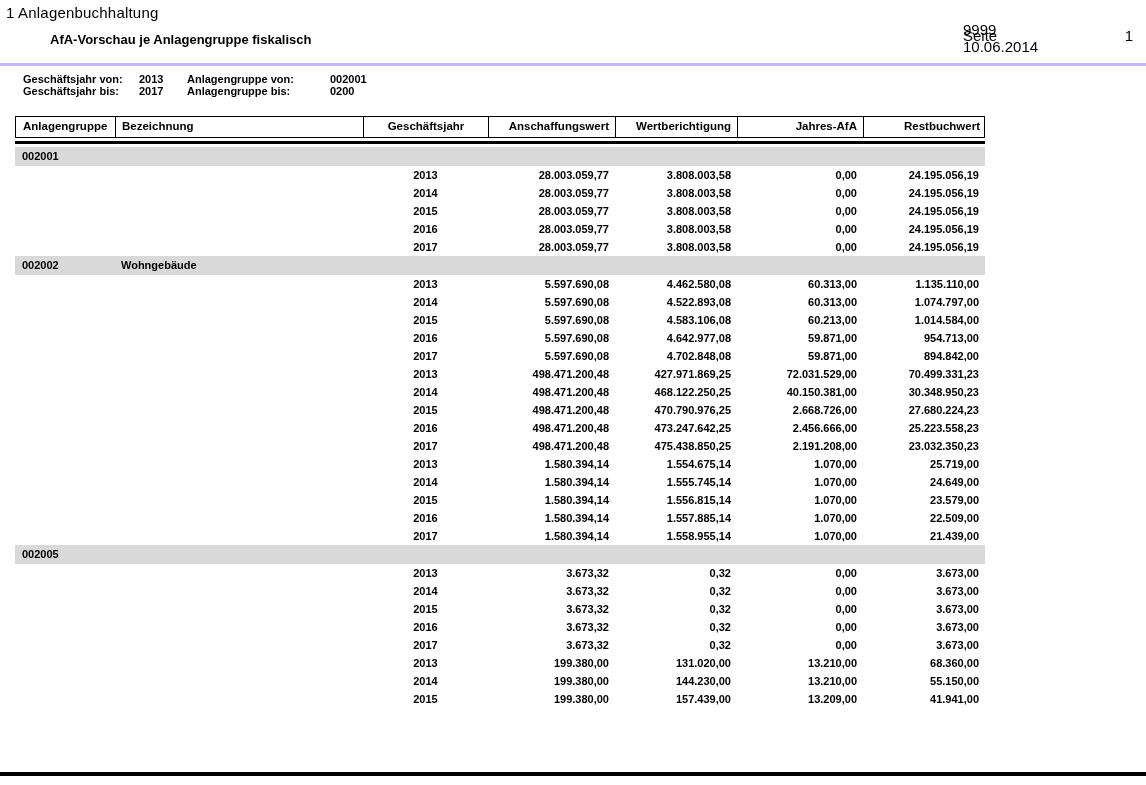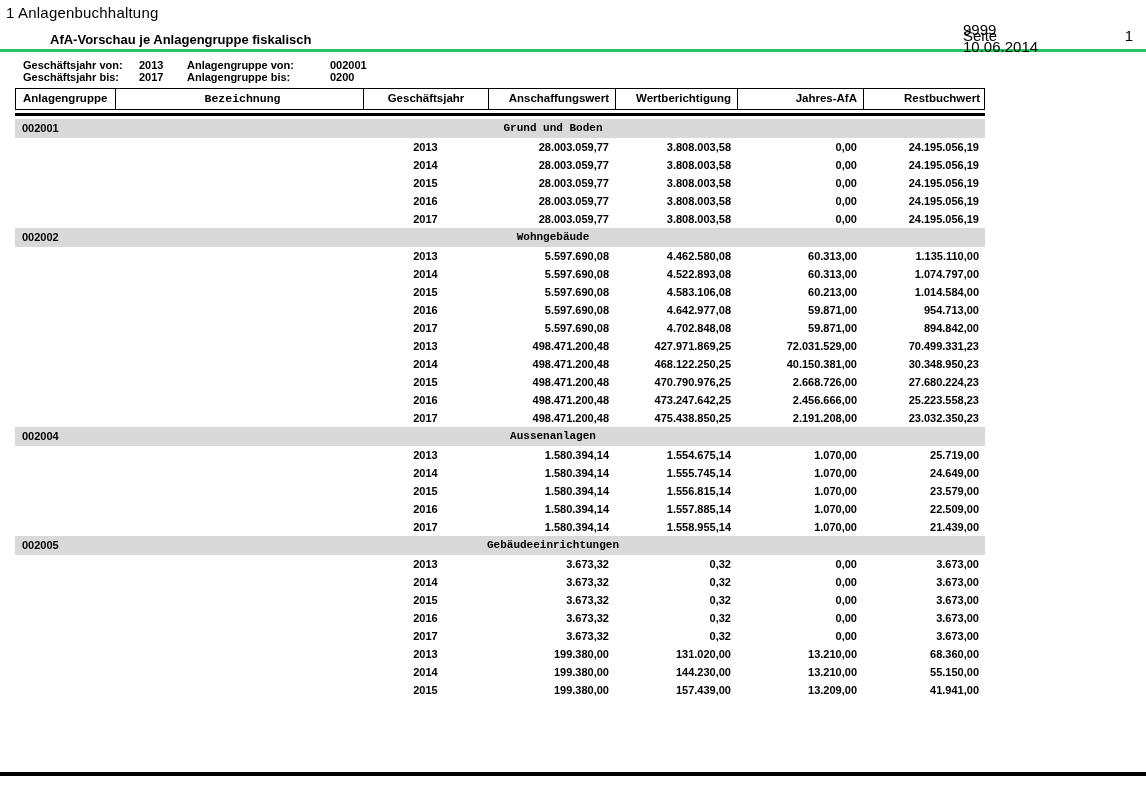--- a/index.html
+++ b/index.html
@@ -7,53 +7,53 @@
   body {
     width: 1146px; height: 785px;
     font-family: "Liberation Sans", "DejaVu Sans", sans-serif;
     color: #000;
     position: relative;
     overflow: hidden;
   }
   .page { position: relative; width: 1146px; height: 785px; background: #fff; }
 
   
-  .hdr { position: relative; height: 52px; border-bottom: 3px solid #22c55e; }
+  .hdr { position: relative; height: 66px; border-bottom: 3px solid #c4b5fd; }
   .page-title { position: absolute; left: 6px; top: 4px; font-size: 15px; letter-spacing: 0.2px; }
   .report-title { position: absolute; left: 6px; top: 32px; font-size: 13px; font-weight: bold; margin-left: 44px; }
   .right-block { position: absolute; right: 13px; width: 170px; display: flex; justify-content: space-between; font-size: 15px; }
   .client-line { top: 21px; flex-direction: column; }
   .seite-line { top: 27px; }
 
   
   .filters { padding: 7px 0 0 23px; font-size: 11px; font-weight: bold; }
   .filters .f-row { height: 12px; line-height: 12px; display: flex; }
   .f-label1 { width: 116px; }
   .f-val1   { width: 48px; }
   .f-label2 { width: 143px; }
 
   
-  .afa-table { margin: 5px 0 0 15px; width: 970px; }
+  .afa-table { margin: 19px 0 0 15px; width: 970px; }
   .t-row {
     display: grid;
     grid-template-columns: 100px 248px 125px 127px 122px 126px 122px;
     font-weight: bold;
   }
   .t-head {
     border: 1.5px solid #000;
     font-size: 11.5px;
     height: 22px;
   }
   .t-head > div { line-height: 19px; border-right: 1.5px solid #000; white-space: nowrap; overflow: hidden; }
   .t-head > div:last-child { border-right: none; }
   .head-rule { height: 2.5px; background: #000; margin-top: 3px; width: 970px; }
   .t-body { margin-top: 3px; }
 
   .c-left   { text-align: left;  padding-left: 7px; }
-  .c-left2  { text-align: center;  padding-left: 6px; font-family: Liberation Mono, monospace; }
+  .c-left2  { text-align: left;  padding-left: 6px; }
   .c-center { text-align: center; }
   .c-right  { text-align: right; padding-right: 6px; }
 
   .group-row { background: #d9d9d9; height: 19px; line-height: 19px; font-size: 11px; }
   .group-row .group-name-cell { grid-column: 2 / 8; }
   .data-row { height: 18px; line-height: 18px; font-size: 11px; background: #fff; }
   .data-row > div { white-space: nowrap; }
 
   
   .footer-rule { position: absolute; left: 0; top: 772px; width: 1146px; height: 4px; background: #000; }
@@ -98,21 +98,20 @@
       <div class="c-center">Geschäftsjahr</div>
       <div class="c-right">Anschaffungswert</div>
       <div class="c-right">Wertberichtigung</div>
       <div class="c-right">Jahres-AfA</div>
       <div class="c-right">Restbuchwert</div>
     </div>
     <div class="head-rule"></div>
     <div class="t-body" id="table-body">
         <div class="t-row group-row">
           <div class="c-left group-code-cell">002001</div>
-          <div class="c-left2 group-name-cell">Grund und Boden</div>
         </div>
         <div class="t-row data-row">
           <div class="c-left"></div>
           <div class="c-left2"></div>
           <div class="c-center">2013</div>
           <div class="c-right">28.003.059,77</div>
           <div class="c-right">3.808.003,58</div>
           <div class="c-right">0,00</div>
           <div class="c-right">24.195.056,19</div>
         </div>
@@ -239,24 +238,20 @@
         </div>
         <div class="t-row data-row">
           <div class="c-left"></div>
           <div class="c-left2"></div>
           <div class="c-center">2017</div>
           <div class="c-right">498.471.200,48</div>
           <div class="c-right">475.438.850,25</div>
           <div class="c-right">2.191.208,00</div>
           <div class="c-right">23.032.350,23</div>
         </div>
-        <div class="t-row group-row">
-          <div class="c-left group-code-cell">002004</div>
-          <div class="c-left2 group-name-cell">Aussenanlagen</div>
-        </div>
         <div class="t-row data-row">
           <div class="c-left"></div>
           <div class="c-left2"></div>
           <div class="c-center">2013</div>
           <div class="c-right">1.580.394,14</div>
           <div class="c-right">1.554.675,14</div>
           <div class="c-right">1.070,00</div>
           <div class="c-right">25.719,00</div>
         </div>
         <div class="t-row data-row">
@@ -290,21 +285,20 @@
           <div class="c-left"></div>
           <div class="c-left2"></div>
           <div class="c-center">2017</div>
           <div class="c-right">1.580.394,14</div>
           <div class="c-right">1.558.955,14</div>
           <div class="c-right">1.070,00</div>
           <div class="c-right">21.439,00</div>
         </div>
         <div class="t-row group-row">
           <div class="c-left group-code-cell">002005</div>
-          <div class="c-left2 group-name-cell">Gebäudeeinrichtungen</div>
         </div>
         <div class="t-row data-row">
           <div class="c-left"></div>
           <div class="c-left2"></div>
           <div class="c-center">2013</div>
           <div class="c-right">3.673,32</div>
           <div class="c-right">0,32</div>
           <div class="c-right">0,00</div>
           <div class="c-right">3.673,00</div>
         </div>

